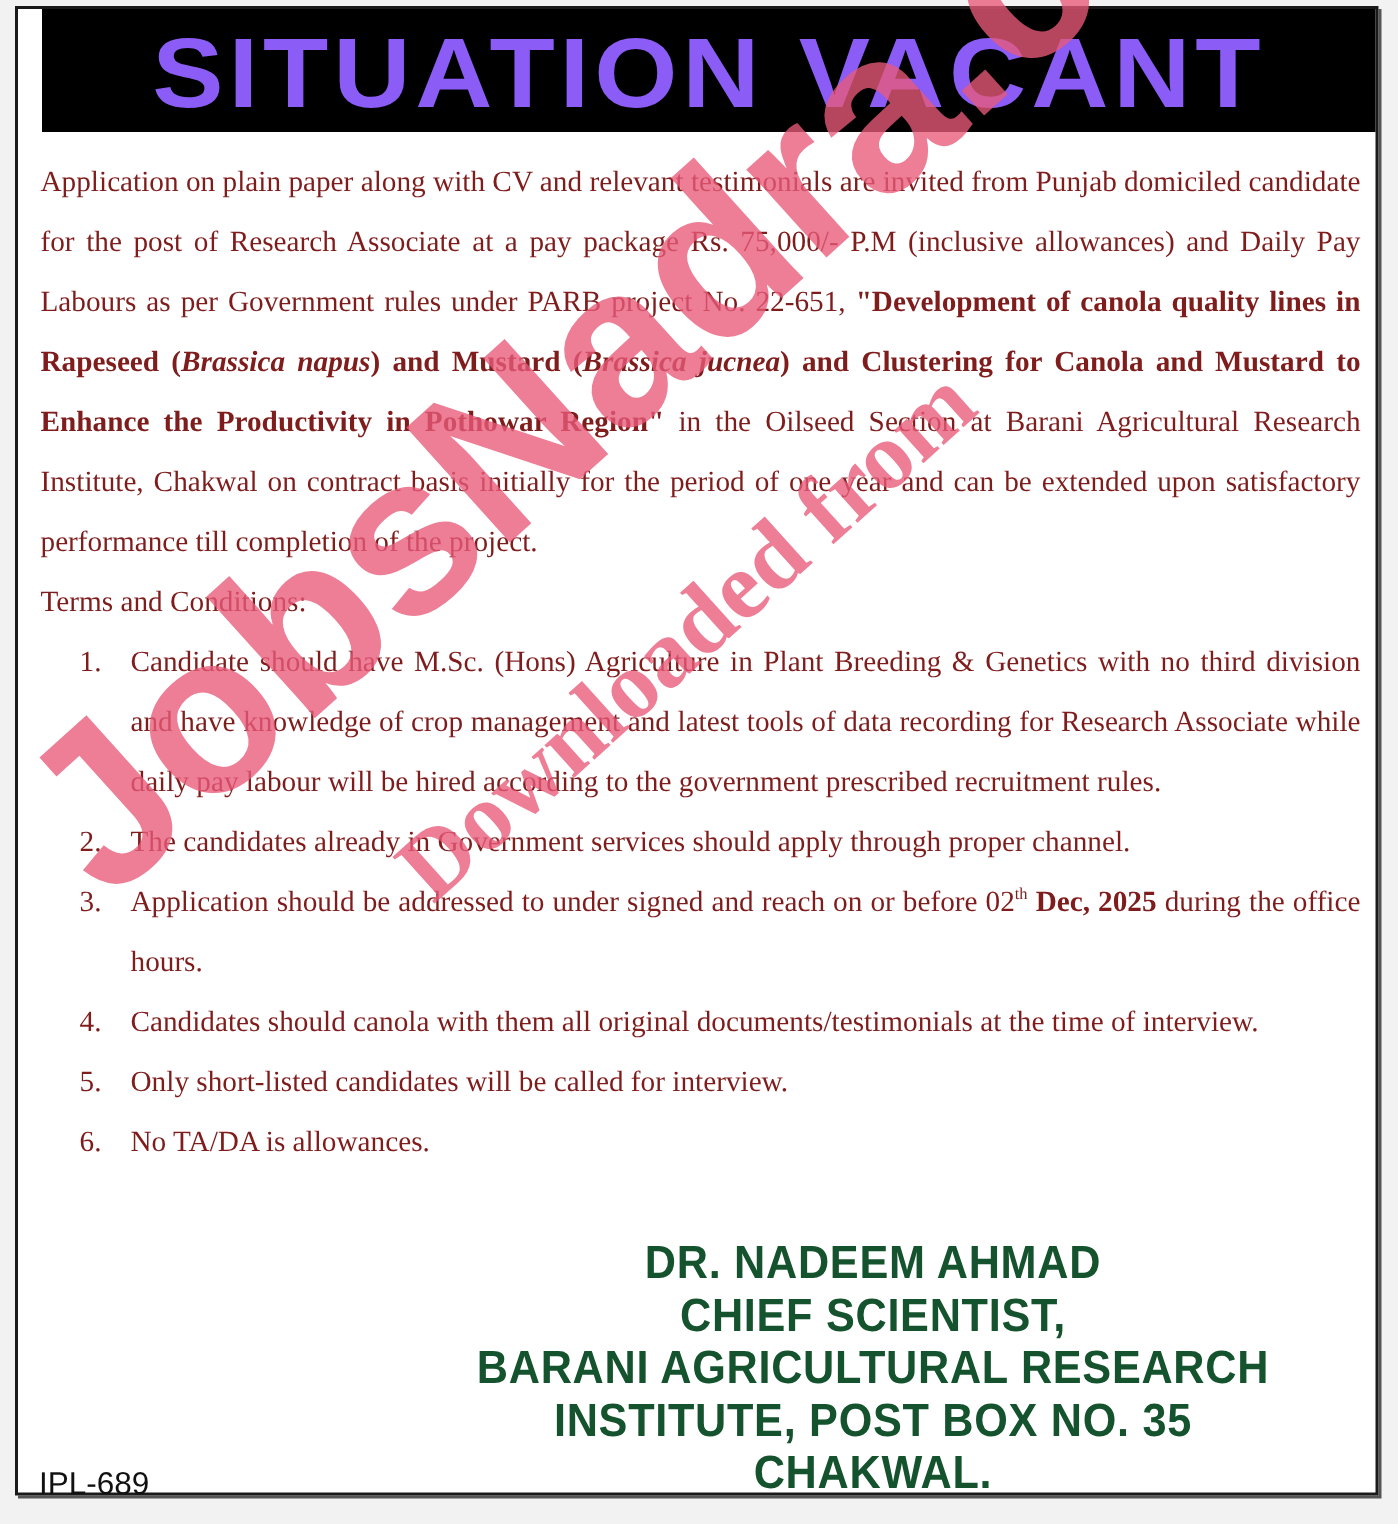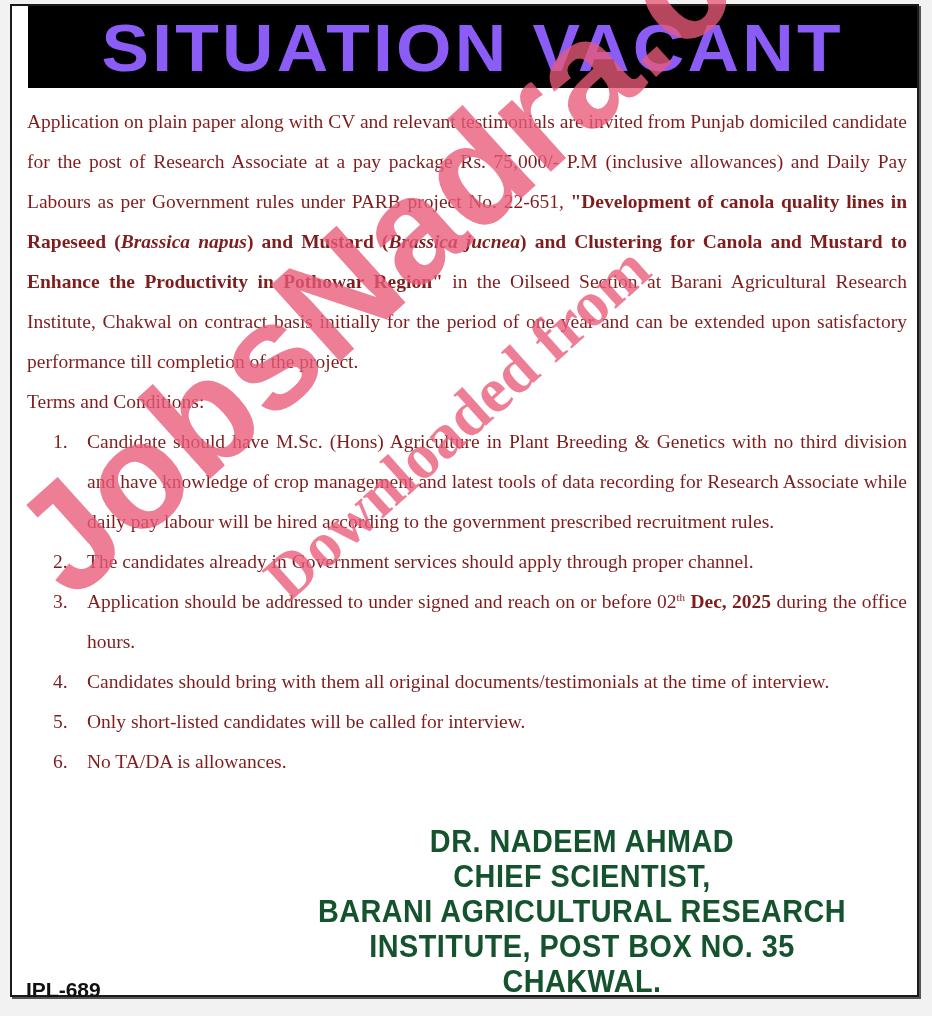--- a/index.html
+++ b/index.html
@@ -31,21 +31,21 @@
   ol.terms li .num { position: absolute; left: 26px; top: 0; }
   .just { text-align: justify; text-align-last: left; }
   .signature {
     position: absolute; left: 240px; top: 818px; width: 660px;
     font-family: "Liberation Sans", sans-serif; font-weight: bold; font-size: 31px;
     text-align: center; line-height: 35px; color: #14532d; letter-spacing: 0.5px;
   }
   .sig-line { display: block; transform: scaleX(0.93); }
   .ref {
     position: absolute; left: 14px; top: 972px;
-    font-family: "Liberation Sans", sans-serif; font-weight: bold; font-size: 21px; color: #111;
+    font-family: "Liberation Sans", sans-serif; font-weight: normal; font-size: 21px; color: #111;
   }
   .wm {
     position: absolute; pointer-events: none; color: rgba(232, 90, 120, 0.78);
     font-family: "Liberation Serif", serif; font-weight: bold; white-space: nowrap;
   }
   .wm-main {
     left: -20px; top: 500px; font-size: 150px; font-family: "Liberation Sans", sans-serif;
     transform: rotate(-42deg); transform-origin: left top;
   }
   .wm-sub {
@@ -74,21 +74,21 @@
       <li>
         <span class="num">2.</span>
         <span>The candidates already in Government services should apply through proper channel.</span>
       </li>
       <li class="just">
         <span class="num">3.</span>
         <span>Application should be addressed to under signed and reach on or before 02</span><sup style="font-size:11px;line-height:0">th</sup><span class="b"> Dec, 2025</span><span> during the office hours.</span>
       </li>
       <li>
         <span class="num">4.</span>
-        <span>Candidates should bring with them all original documents/testimonials at the time of interview.</span>
+        <span>Candidates should canola with them all original documents/testimonials at the time of interview.</span>
       </li>
       <li>
         <span class="num">5.</span>
         <span>Only short-listed candidates will be called for interview.</span>
       </li>
       <li>
         <span class="num">6.</span>
         <span>No TA/DA is allowances.</span>
       </li>
     </ol>

